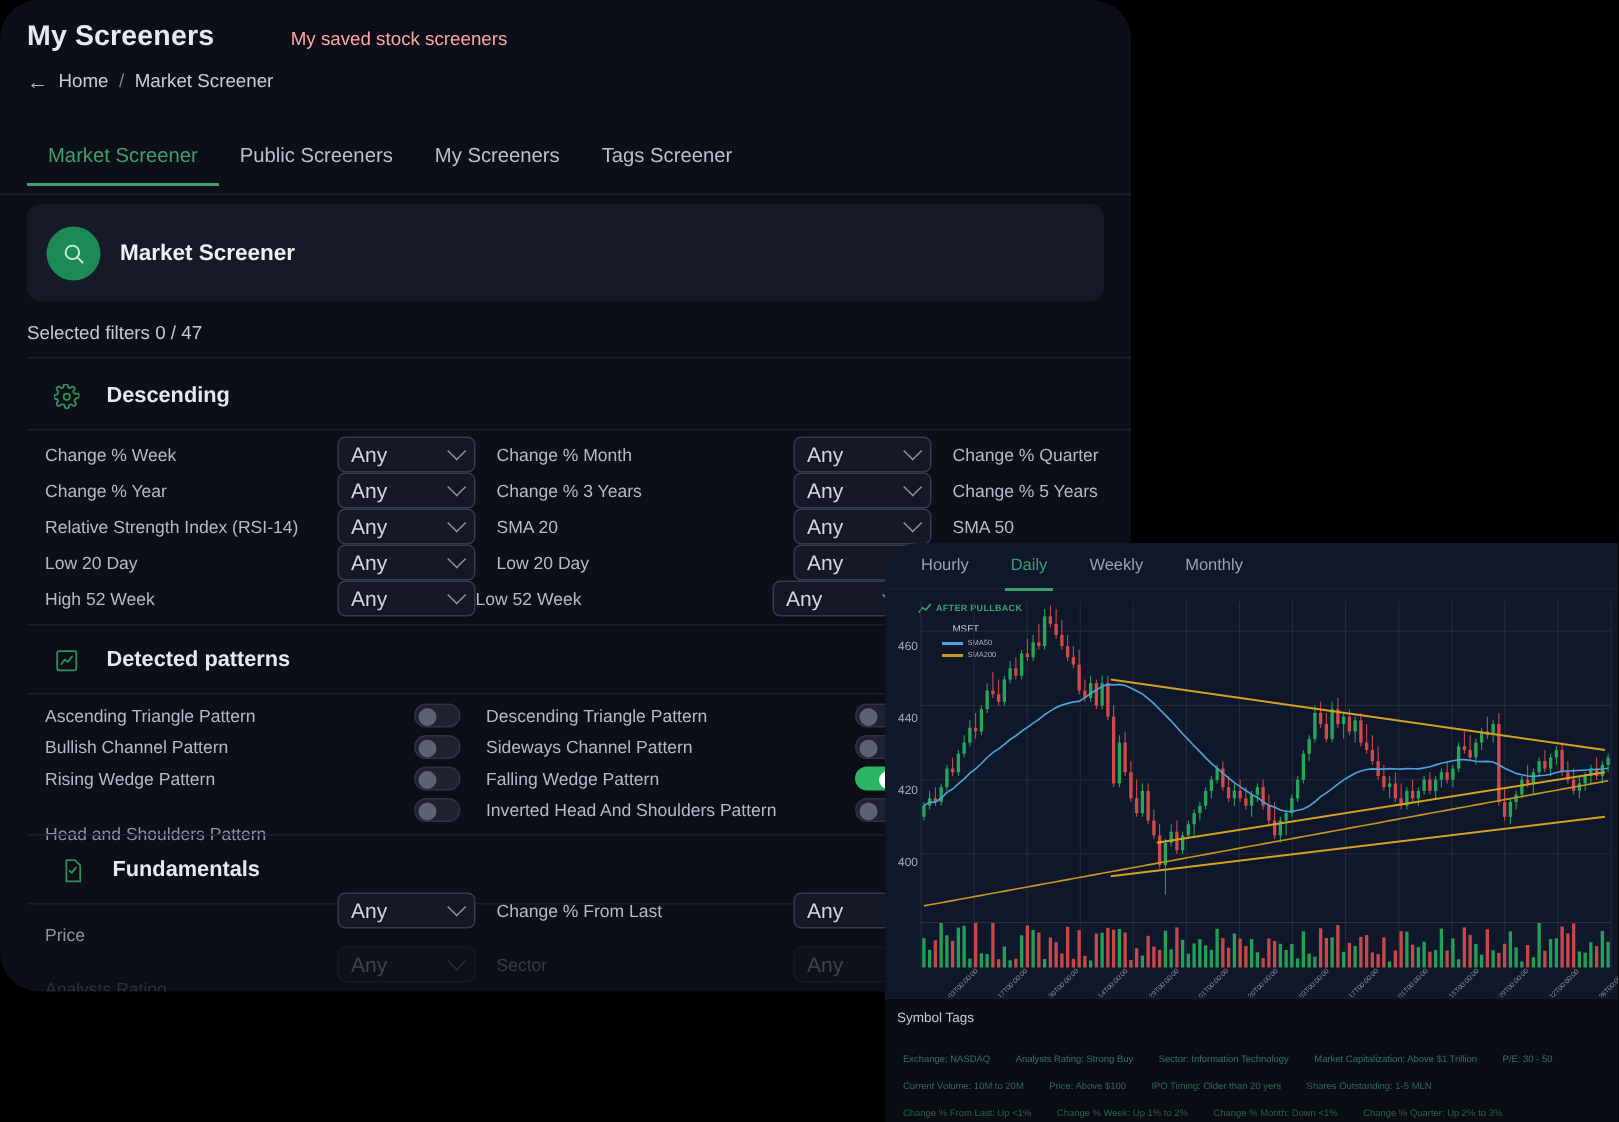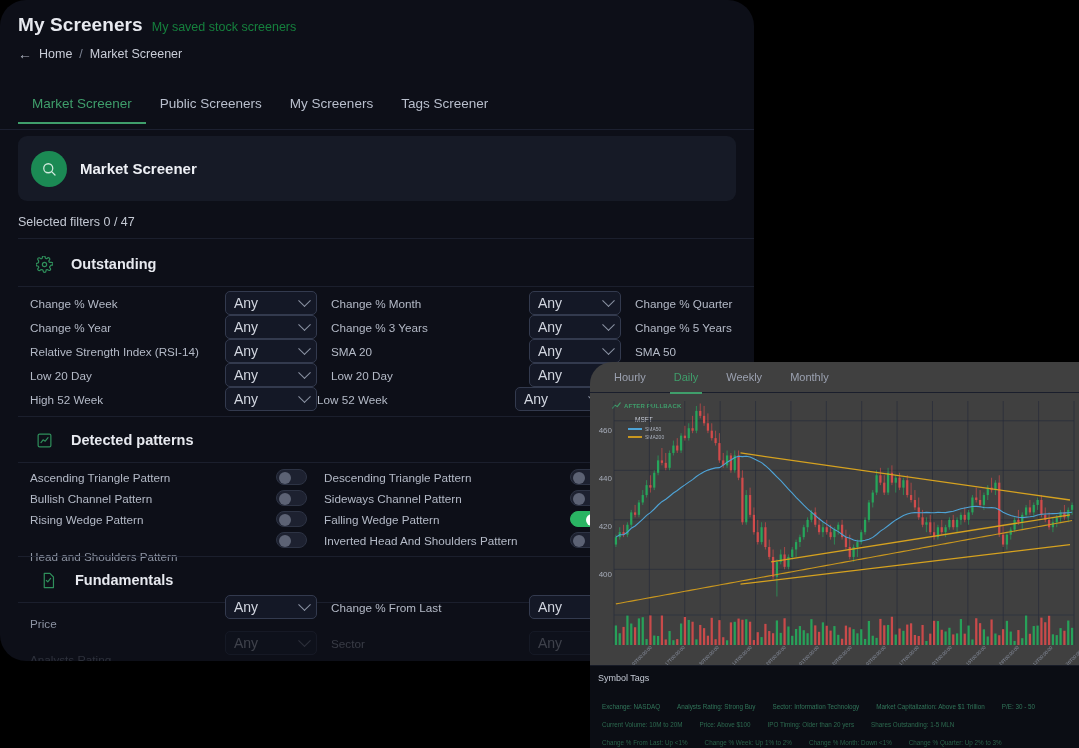--- a/index.html
+++ b/index.html
@@ -16,21 +16,21 @@
     position: absolute; left: 0; top: 0; width: 754px; height: 661px;
     background: #0d0f18;
     border-radius: 26px 26px 26px 26px;
     overflow: hidden;
   }
   .screener-inner { position: relative; width: 754px; height: 661px; }
 
   .page-head { position:absolute; left:18px; top:14px; }
   .page-title-row { display:flex; align-items:baseline; gap:9px; }
   .page-title { font-size:19px; font-weight:bold; color:#e7e9ef; letter-spacing:.1px; }
-  .page-sub { font-size:12.5px; color:#15803d; }
+  .page-sub { font-size:12.5px; color:#fca5a5;margin-left:42px; }
   .breadcrumb { display:flex; align-items:center; gap:7px; margin-top:11px; font-size:12.5px; color:#c9cdd8; }
   .bc-arrow { color:#aeb3c0; font-size:14px; line-height:1; }
   .bc-sep { color:#7b8292; }
   .bc-link { color:#c9cdd8; }
   .bc-current { color:#c9cdd8; }
 
   .tabs { position:absolute; left:0; top:88px; width:754px; height:42px; border-bottom:1px solid #1c2030; }
   .tabs-in { display:flex; gap:0; padding-left:18px; height:100%; align-items:flex-start; }
   .tab { font-size:13.5px; color:#b9bfcd; padding:8px 14px 12px 14px; position:relative; white-space:nowrap; }
   .tab.active { color:#3f9e6b; }
@@ -63,21 +63,21 @@
   .toggle { width:31px; height:16px; border-radius:9px; background:#1d2130; border:1px solid #2d3344;
             position:relative; }
   .toggle .knob { position:absolute; top:1.5px; left:2px; width:12px; height:12px; border-radius:50%;
             background:#5c6274; }
   .toggle.on { background:#2ab463; border-color:#2ab463; }
   .toggle.on .knob { left:auto; right:2px; background:#ffffff; }
 
   
   .chart-panel {
     position:absolute; left:590px; top:362px; width:489px; height:386px;
-    background:#404040; border-radius:22px 0 0 0; overflow:hidden;
+    background:#0f172a; border-radius:22px 0 0 0; overflow:hidden;
   }
   .ch-tabs { position:absolute; left:0; top:0; width:489px; height:31px;
              display:flex; align-items:center; padding-left:10px; gap:0; border-bottom:1px solid #1a1e2c; }
   .ch-tab { font-size:11px; color:#9ba1b0; padding:0 14px; height:31px; display:flex; align-items:center; position:relative; }
   .ch-tab.active { color:#3f9e6b;text-align:center; }
   .ch-tab.active:after { content:""; position:absolute; left:10px; right:10px; bottom:-1px; height:2px; background:#3f9e6b; }
 
   .ch-area { position:absolute; left:0; top:31px; width:489px; height:280px; }
   .pullback { position:absolute; left:22px; top:9px; display:flex; align-items:center; gap:3px;
               font-size:6px; font-weight:bold; color:#3f9e6b; letter-spacing:.2px; }
@@ -145,21 +145,21 @@
       <div class="selfilters" style="top:215px">Selected filters 0 / 47</div>
       <div class="divider" style="top:238px"></div>
 
       <div class="sec-head" style="left:34px; top:254px">
         <span class="sec-ico">
           <svg width="17" height="17" viewBox="0 0 24 24" fill="none" stroke="#2f8f5b" stroke-width="1.7">
             <circle cx="12" cy="12" r="3"></circle>
             <path d="M19.4 15a1.6 1.6 0 00.3 1.8l.1.1a2 2 0 11-2.8 2.8l-.1-.1a1.6 1.6 0 00-1.8-.3 1.6 1.6 0 00-1 1.5V21a2 2 0 11-4 0v-.1A1.6 1.6 0 008 19.4a1.6 1.6 0 00-1.8.3l-.1.1a2 2 0 11-2.8-2.8l.1-.1a1.6 1.6 0 00.3-1.8 1.6 1.6 0 00-1.5-1H2a2 2 0 110-4h.1A1.6 1.6 0 003.6 8a1.6 1.6 0 00-.3-1.8l-.1-.1a2 2 0 112.8-2.8l.1.1a1.6 1.6 0 001.8.3H8a1.6 1.6 0 001-1.5V2a2 2 0 114 0v.1a1.6 1.6 0 001 1.5 1.6 1.6 0 001.8-.3l.1-.1a2 2 0 112.8 2.8l-.1.1a1.6 1.6 0 00-.3 1.8V8a1.6 1.6 0 001.5 1H22a2 2 0 110 4h-.1a1.6 1.6 0 00-1.5 1z"></path>
           </svg>
         </span>
-        <span class="sec-title">Outstanding</span>
+        <span class="sec-title">Descending</span>
       </div>
       <div class="divider" style="top:286px"></div>
 
       <div class="frow" style="left:30px; top:291px; width:710px">
         <div class="flabel" style="width:195px">Change % Week</div>
         <div class="fsel">
             <span>Any</span>
             <i class="chev"></i>
           </div>
         <div class="flabel" style="width:198px; margin-left:14px">Change % Month</div>

